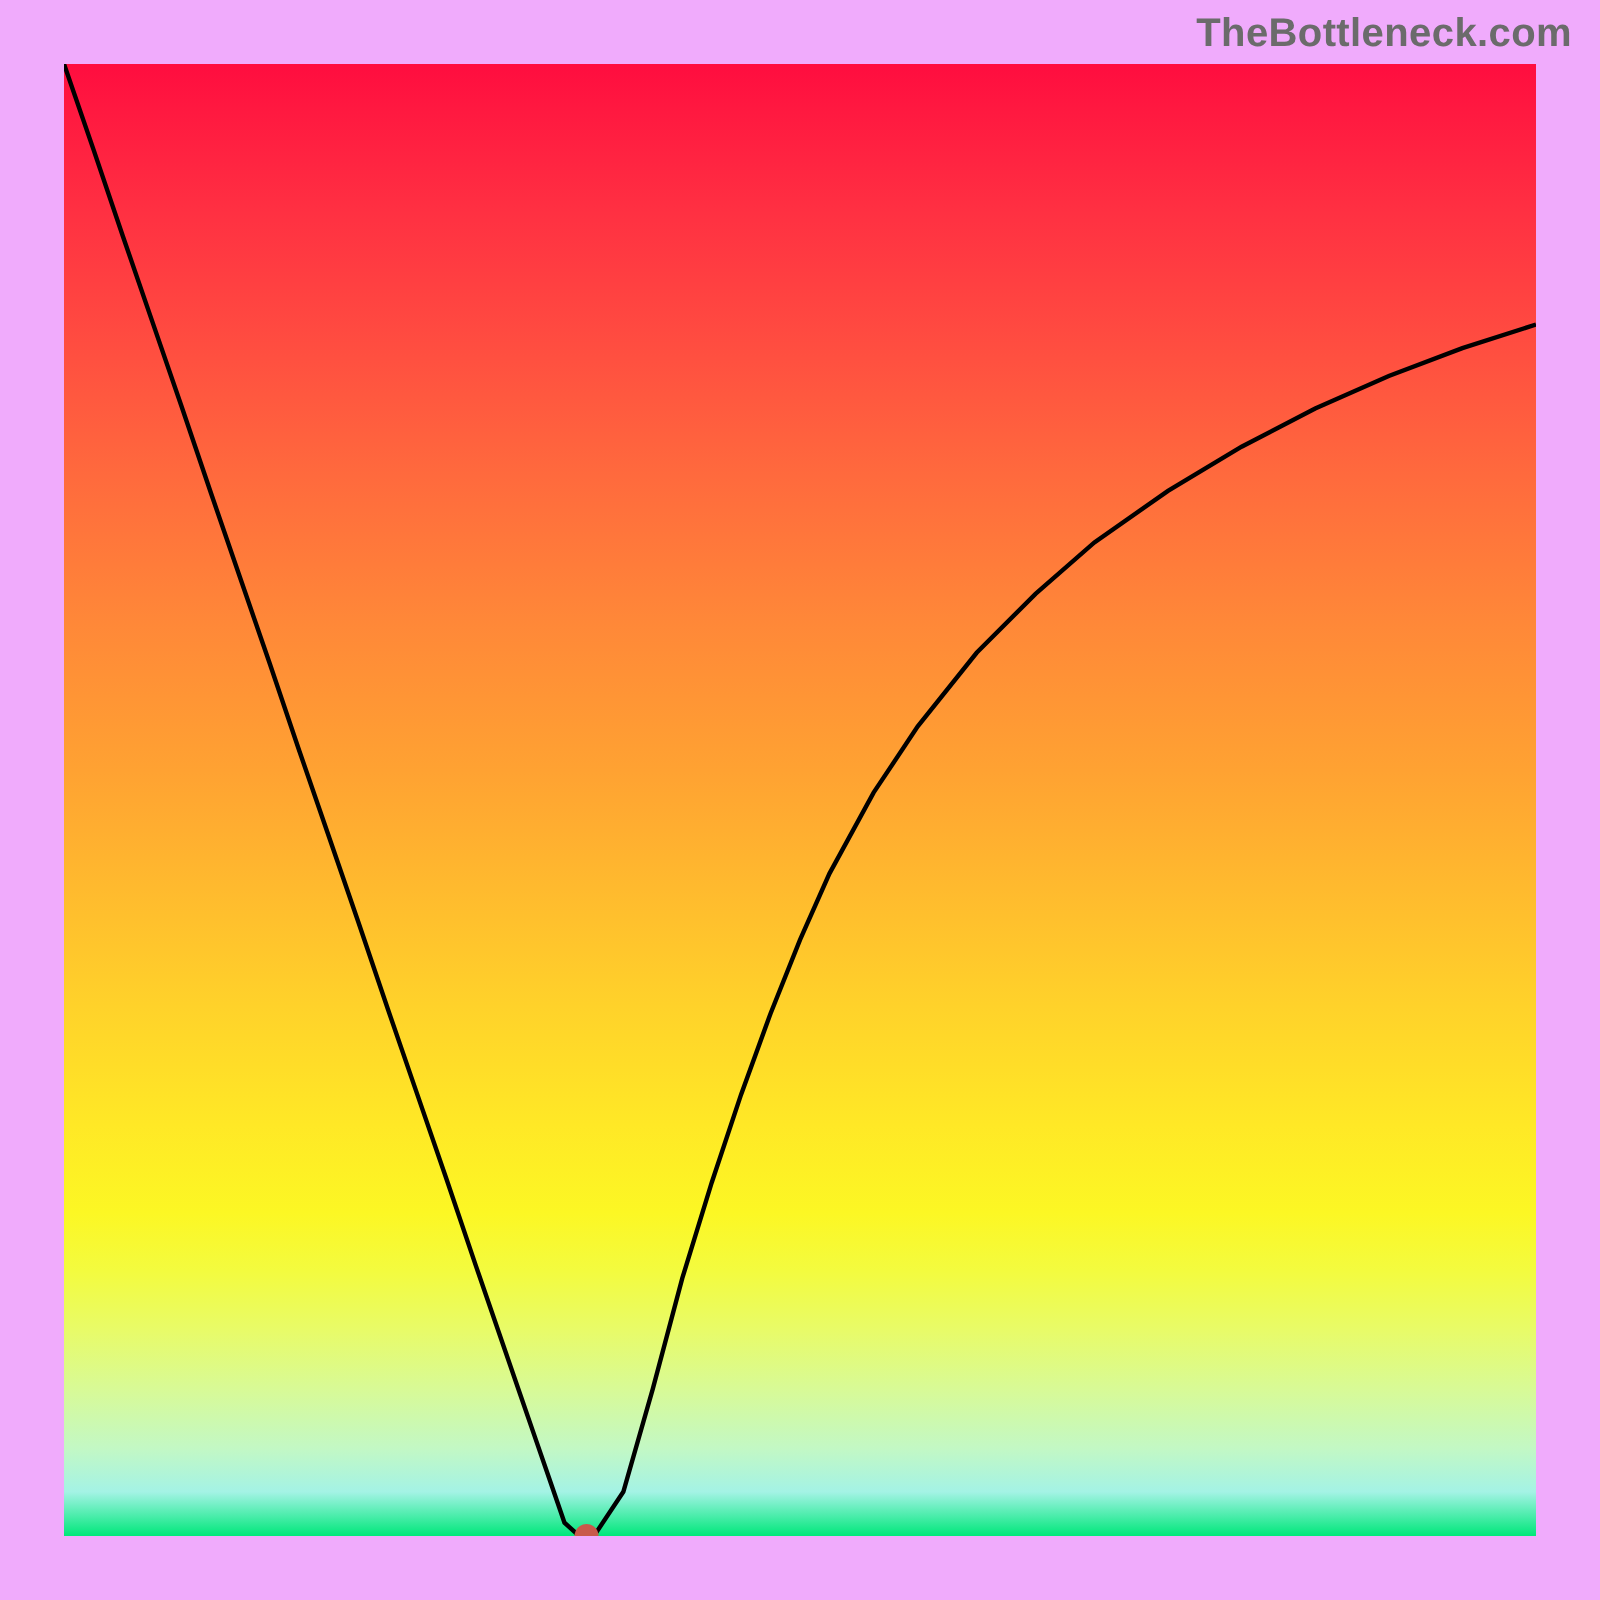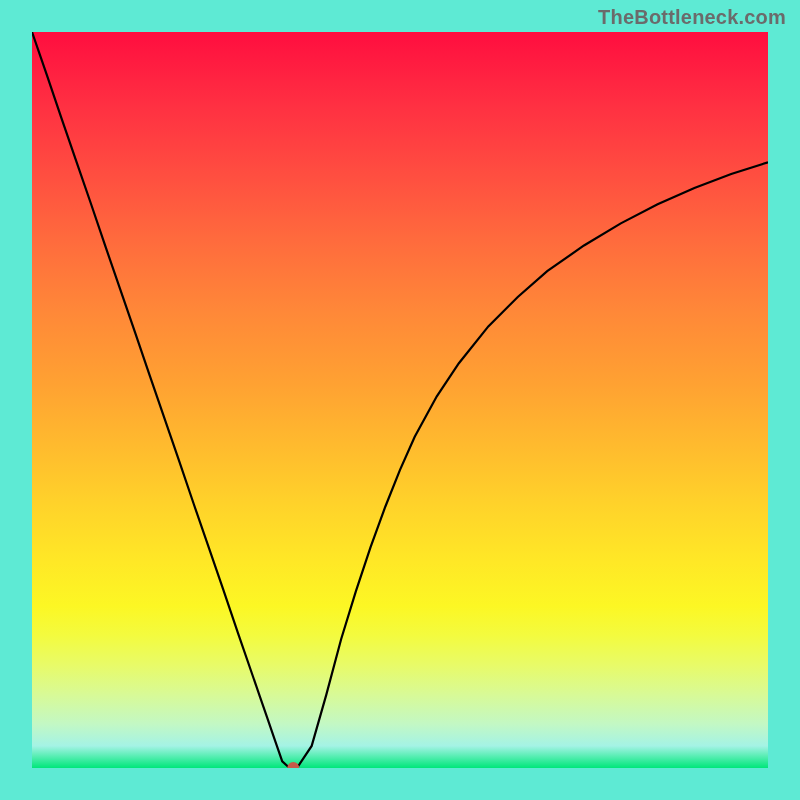--- a/index.html
+++ b/index.html
@@ -1,21 +1,21 @@
 <!DOCTYPE html>
 <html><head>
 <meta charset="utf-8">
 <style>
   * { margin: 0; padding: 0; box-sizing: border-box; }
   html, body { width: 800px; height: 800px; overflow: hidden; background: #000; }
   .chart-wrap {
     position: relative;
     width: 800px;
     height: 800px;
-    background: #5eead4;
+    background: #f0abfc;
   }
   .plot-area {
     position: absolute;
     left: 32px;
     top: 32px;
     width: 736px;
     height: 736px;
     overflow: hidden;
   }
   .gradient-bg {

